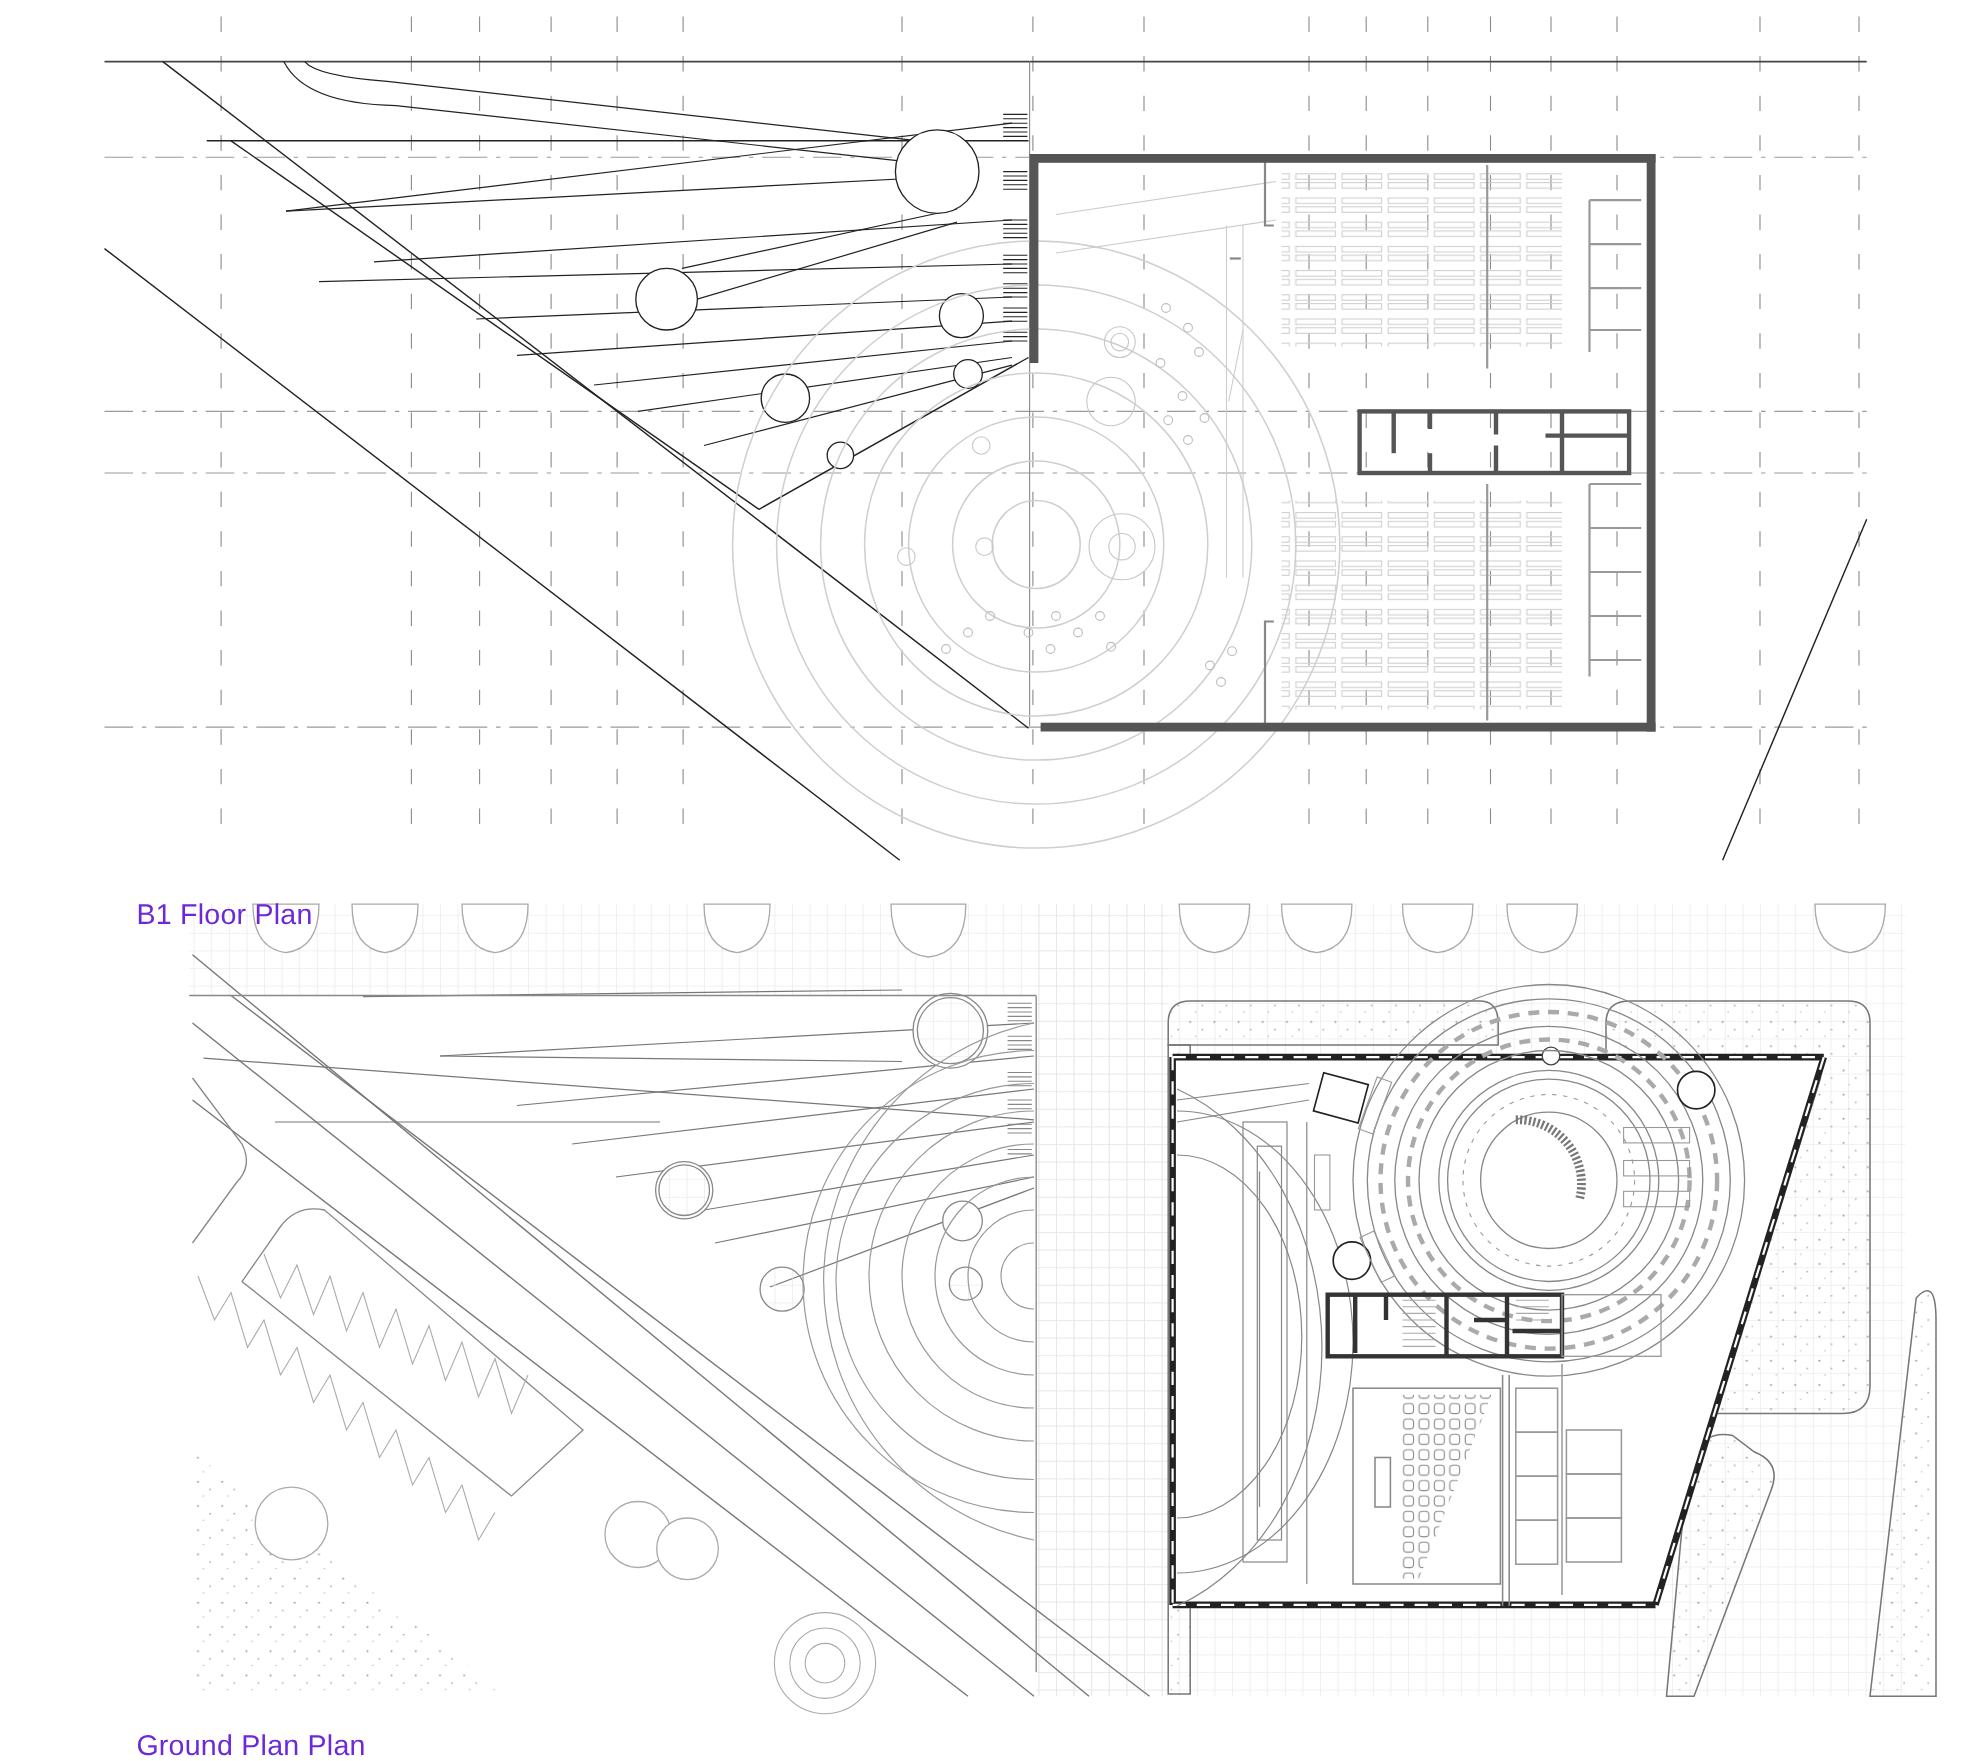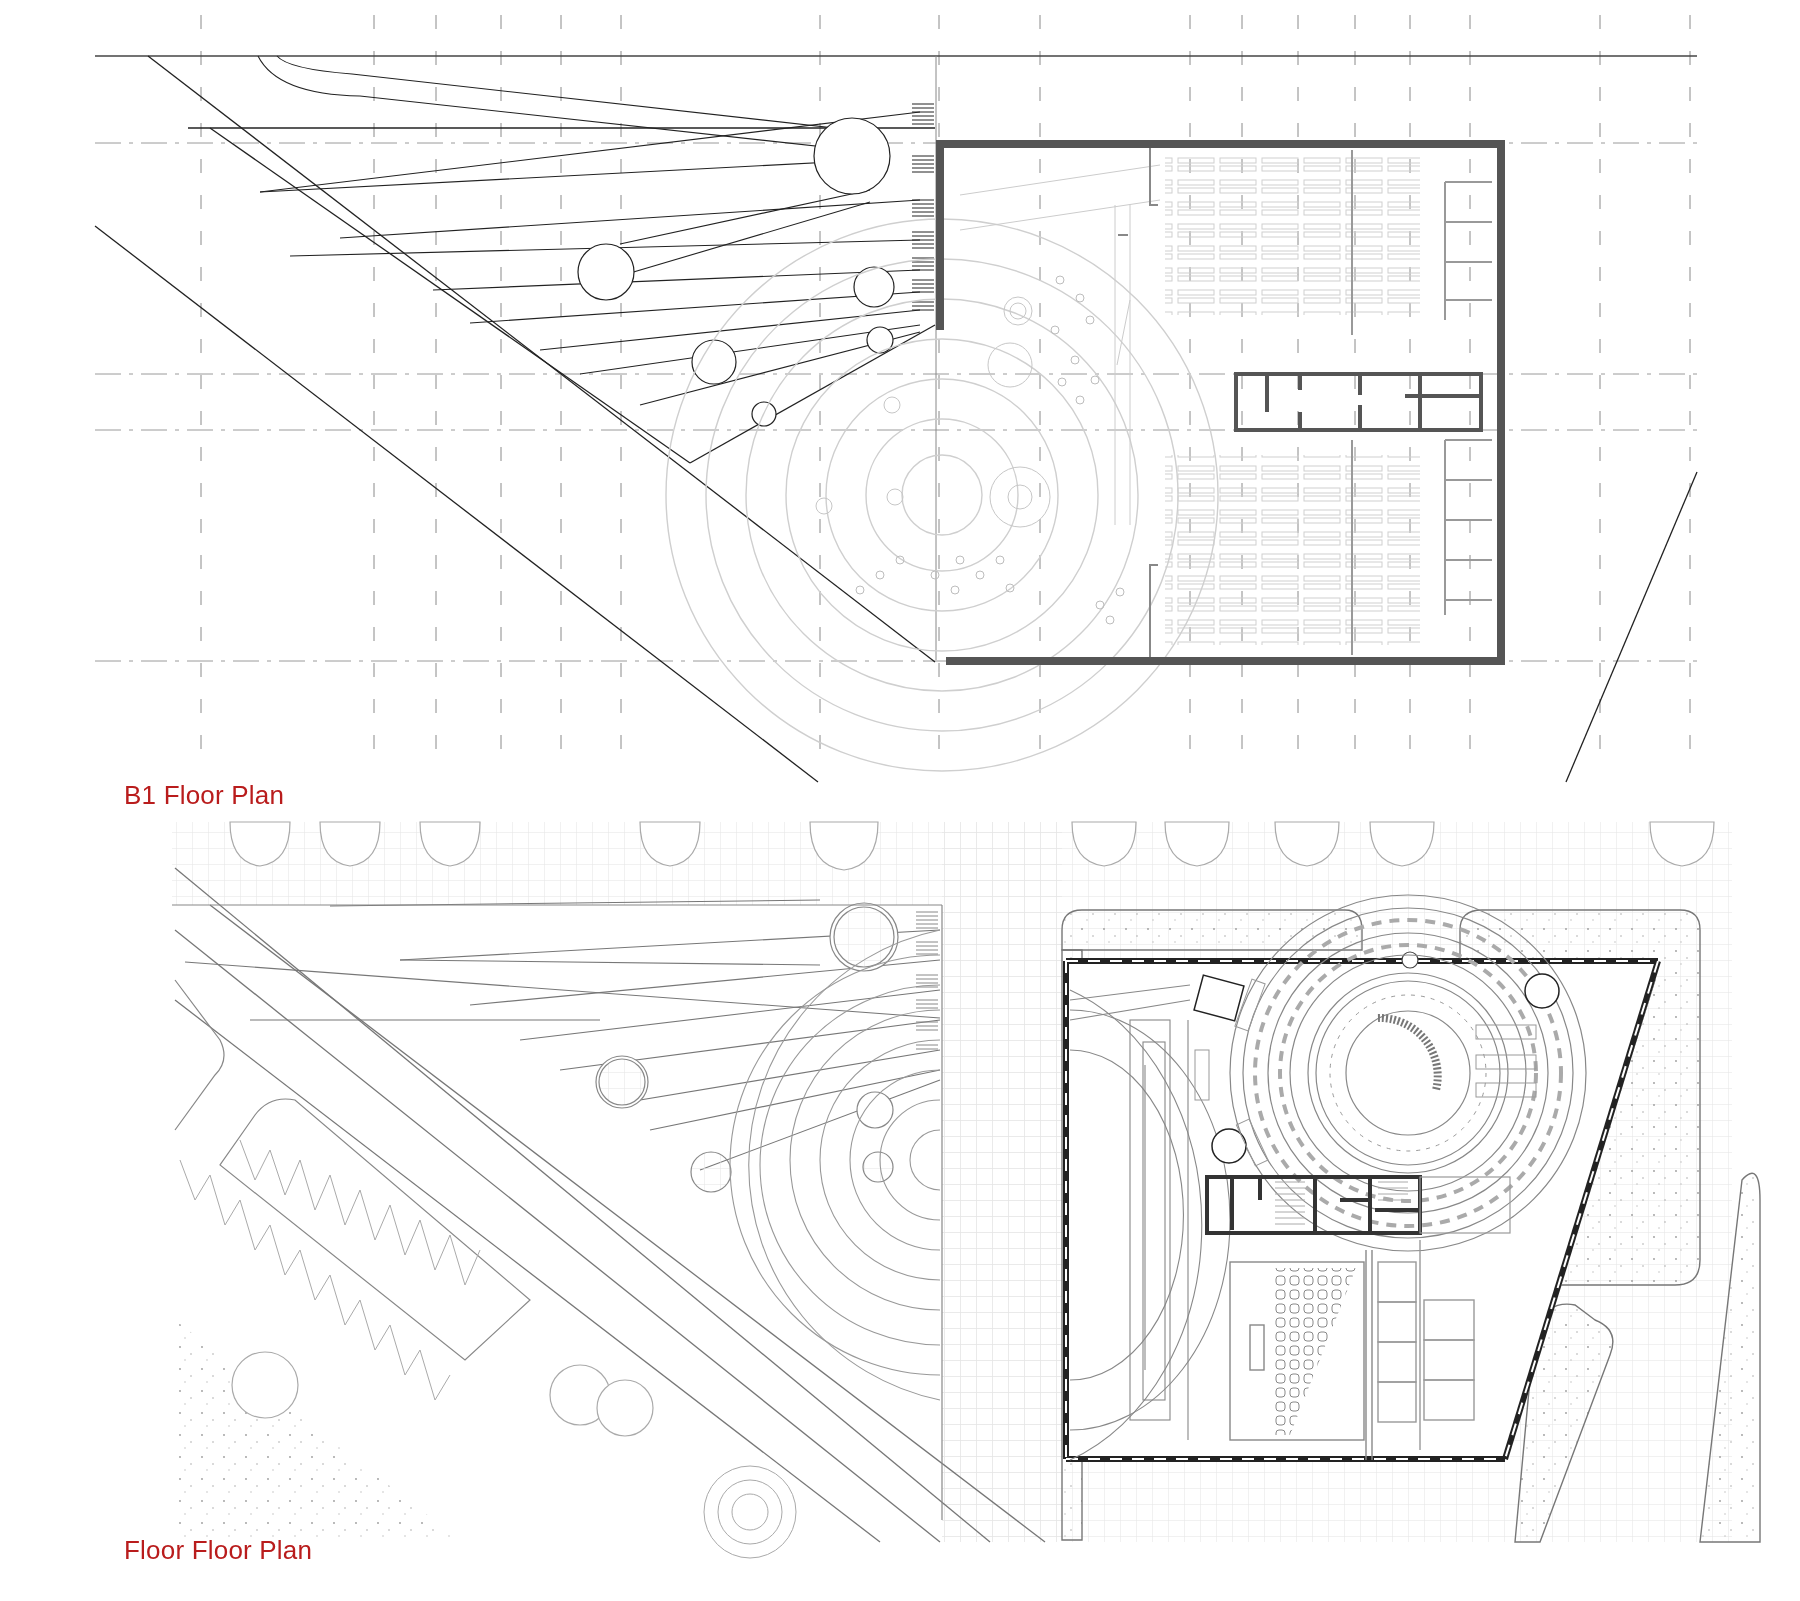--- a/index.html
+++ b/index.html
@@ -1,18 +1,18 @@
 <!DOCTYPE html>
 <html><head>
 <meta charset="utf-8">
 <style>
   html, body { margin: 0; padding: 0; background: #ffffff; }
   body { width: 1800px; height: 1601px; position: relative; overflow: hidden; font-family: "Liberation Sans", sans-serif; }
   .plan-svg { position: absolute; left: 0; top: 0; }
-  .plan-label { position: absolute; font-family: "Liberation Sans", sans-serif; font-size: 26px; color: #b91c1c; letter-spacing: 0.2px; }
+  .plan-label { position: absolute; font-family: "Liberation Sans", sans-serif; font-size: 26px; color: #6d28d9; letter-spacing: 0.2px; margin-top: 36px; }
   #label-b1 { left: 124px; top: 780px; }
   #label-gf { left: 124px; top: 1535px; }
 </style>
 </head>
 <body>
 
 <svg class="plan-svg" width="1800" height="1601" viewBox="0 0 1800 1601" xmlns="http://www.w3.org/2000/svg">
   <defs>
     <pattern id="fineGrid" width="16" height="16" patternUnits="userSpaceOnUse">
       <path d="M16 0H0V16" fill="none" stroke="#e3e3e3" stroke-width="1"></path>
@@ -388,13 +388,13 @@
         <rect x="1424" y="1300" width="50" height="40"></rect>
         <rect x="1424" y="1340" width="50" height="40"></rect>
         <rect x="1424" y="1380" width="50" height="40"></rect>
         <line x1="1420" y1="1240" x2="1420" y2="1450"></line>
       </g>
     </g>
   </g>
 </svg>
 
 <div class="plan-label" id="label-b1">B1 Floor Plan</div>
-<div class="plan-label" id="label-gf">Floor Floor Plan</div>
+<div class="plan-label" id="label-gf">Ground Plan Plan</div>
 
 </body></html>

